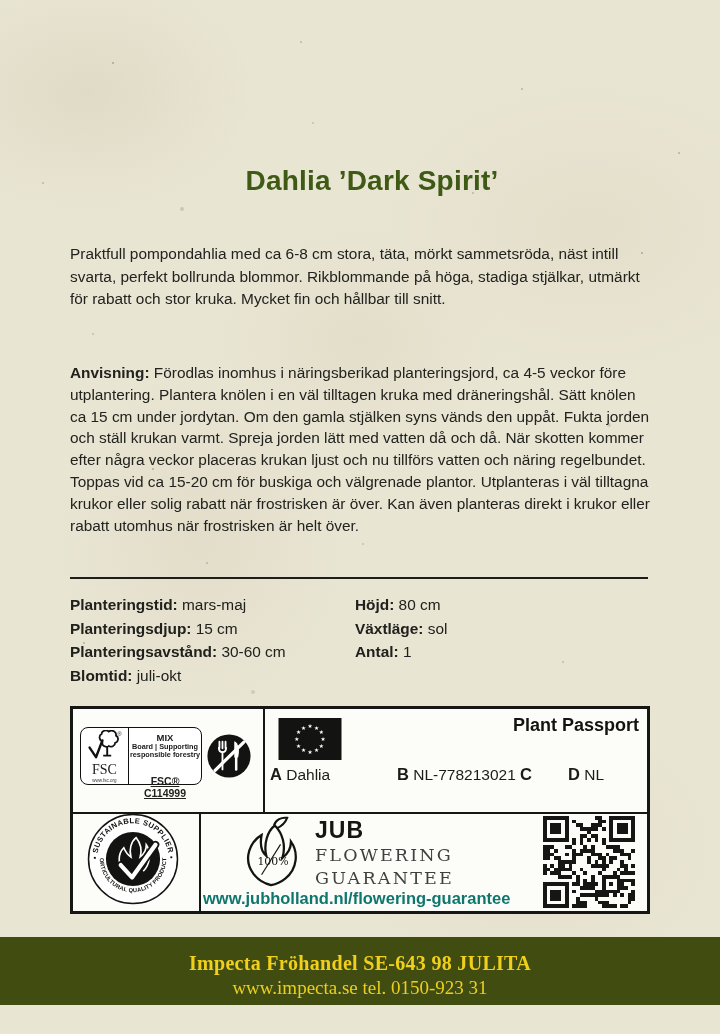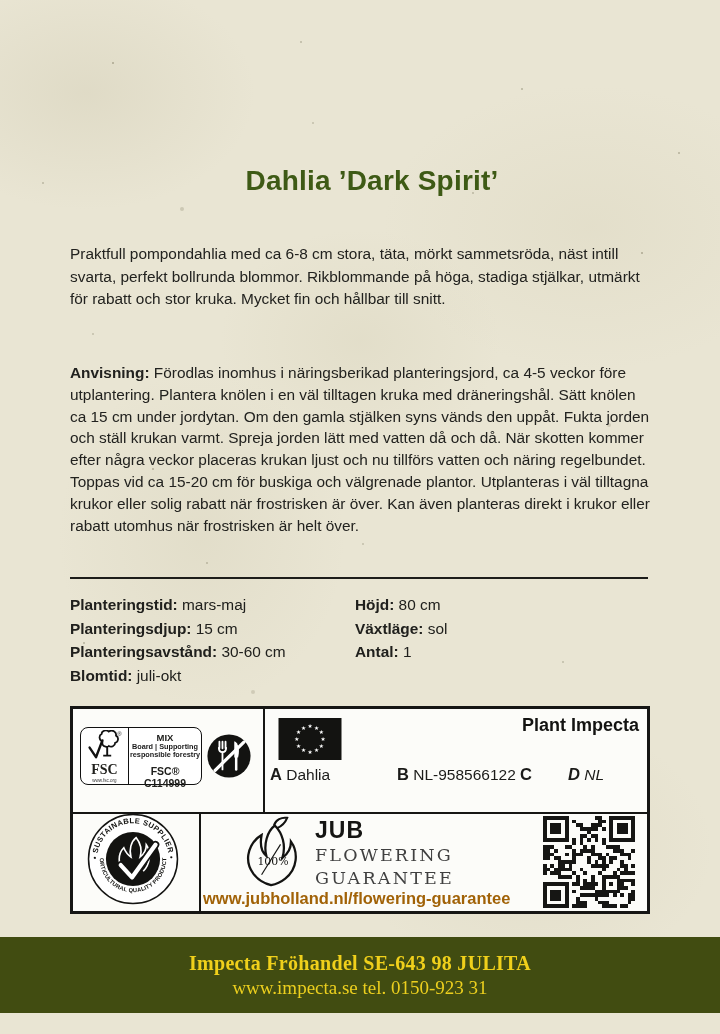--- a/index.html
+++ b/index.html
@@ -43,45 +43,45 @@
     border:3px solid #161614;background:#fcfcf9;}
   .vdiv1{position:absolute;left:190px;top:0;width:2px;height:103px;background:#161614;}
   .hdiv{position:absolute;left:0;top:103px;width:100%;height:2px;background:#161614;}
   .vdiv2{position:absolute;left:126px;top:105px;width:2px;height:97px;background:#161614;}
   
   .fscbox{position:absolute;left:7px;top:18px;width:122px;height:58px;box-sizing:border-box;
     border:1.5px solid #111;border-radius:8px;display:flex;background:#fff;}
   .fsc-left{width:47px;border-right:1.2px solid #111;position:relative;text-align:center;}
   .fsc-tree{position:absolute;left:4px;top:2px;width:38px;height:32px;}
   .fsc-word{position:absolute;left:0;bottom:7px;width:100%;font-family:"Liberation Serif",serif;
-    font-weight:bold;font-size:14px;line-height:14px;}
+    font-weight:normal;font-size:14px;line-height:14px;}
   .fsc-url{position:absolute;left:0;bottom:1px;width:100%;font-size:4.5px;color:#333;}
   .fsc-right{flex:1;text-align:center;padding-top:4px;}
   .fsc-mix{font-weight:bold;font-size:9.5px;line-height:11px;}
   .fsc-sub{font-weight:bold;font-size:7.3px;line-height:8.2px;color:#1a1a1a;}
-  .fsc-code{font-weight:bold;font-size:10.5px;margin-top:6px;}
+  .fsc-code{font-weight:bold;font-size:10.5px;margin-top:16px;text-decoration:underline;}
   .nofood{position:absolute;left:133px;top:24px;width:46px;height:46px;}
   
   .euflag{position:absolute;left:205px;top:9px;width:64px;height:42px;}
   .pp-title{position:absolute;right:8px;top:6px;font-size:18px;font-weight:bold;color:#131311;}
   .code{position:absolute;top:56px;font-size:15.5px;color:#1b1b19;}
   .code b{font-size:16.5px;}
   .code-a{left:197px;}
   .code-b{left:324px;}
-  .code-d{left:495px;font-style:italic;}
+  .code-d{left:495px;}
   
   .badge{position:absolute;left:14px;top:104px;width:92px;height:92px;}
   .tulip{position:absolute;left:165px;top:107px;width:68px;height:72px;}
   .jubtext{position:absolute;left:242px;top:108px;}
   .jub-brand{font-weight:bold;font-size:23px;letter-spacing:1px;color:#151513;}
   .jub-serif{font-family:"DejaVu Serif",serif;font-size:17.5px;letter-spacing:2.2px;color:#404040;line-height:23px;}
-  .jub-url{position:absolute;left:130px;bottom:3px;font-weight:bold;font-size:16.5px;color:#a16207;}
+  .jub-url{position:absolute;left:130px;bottom:3px;font-weight:bold;font-size:16.5px;color:#0f766e;}
   .qr{position:absolute;right:12px;top:107px;width:92px;height:92px;}
   
-  .footer{position:absolute;left:0;top:937px;width:100%;height:76px;background:#414c11;text-align:center;}
+  .footer{position:absolute;left:0;top:937px;width:100%;height:68px;background:#414c11;text-align:center;}
   .f1{margin-top:15px;font-family:"Liberation Serif",serif;font-weight:bold;font-size:20px;color:#f0d01b;letter-spacing:.3px;}
   .f2{margin-top:2px;font-family:"Liberation Serif",serif;font-size:19px;color:#eccf1e;}
 </style>
 </head>
 <body>
 
 <div class="page">
   <div class="fibers"></div>
 
   <h1 class="title">Dahlia ’Dark Spirit’</h1>
@@ -152,23 +152,23 @@
           <text x="49" y="31.5">★</text>
           <text x="43.5" y="37">★</text>
         <text x="36" y="39">★</text>
           <text x="28.5" y="37">★</text>
           <text x="23" y="31.5">★</text>
         <text x="21" y="24">★</text>
           <text x="23" y="16.5">★</text>
           <text x="28.5" y="11">★</text>
       </g>
     </svg>
-    <div class="pp-title">Plant Impecta</div>
+    <div class="pp-title">Plant Passport</div>
     <span class="code code-a"><b>A</b> <span>Dahlia</span></span>
-    <span class="code code-b"><b>B</b> <span>NL-958566122</span> <b>C</b></span>
+    <span class="code code-b"><b>B</b> <span>NL-778213021</span> <b>C</b></span>
     <span class="code code-d"><b>D</b> <span>NL</span></span>
 
     <svg class="badge" viewBox="0 0 90 90">
       <circle cx="45" cy="45" r="43.5" fill="#fff" stroke="#131311" stroke-width="1.5"></circle>
       <circle cx="45" cy="45" r="26.5" fill="#131311"></circle>
       <defs>
         <path id="arcT" d="M 10 45 A 35 35 0 1 1 80 45"></path>
         <path id="arcB" d="M 12.5 45 A 32.5 32.5 0 0 0 77.5 45"></path>
       </defs>
       <text font-size="7.4" font-weight="bold" fill="#131311" letter-spacing="0.4">

